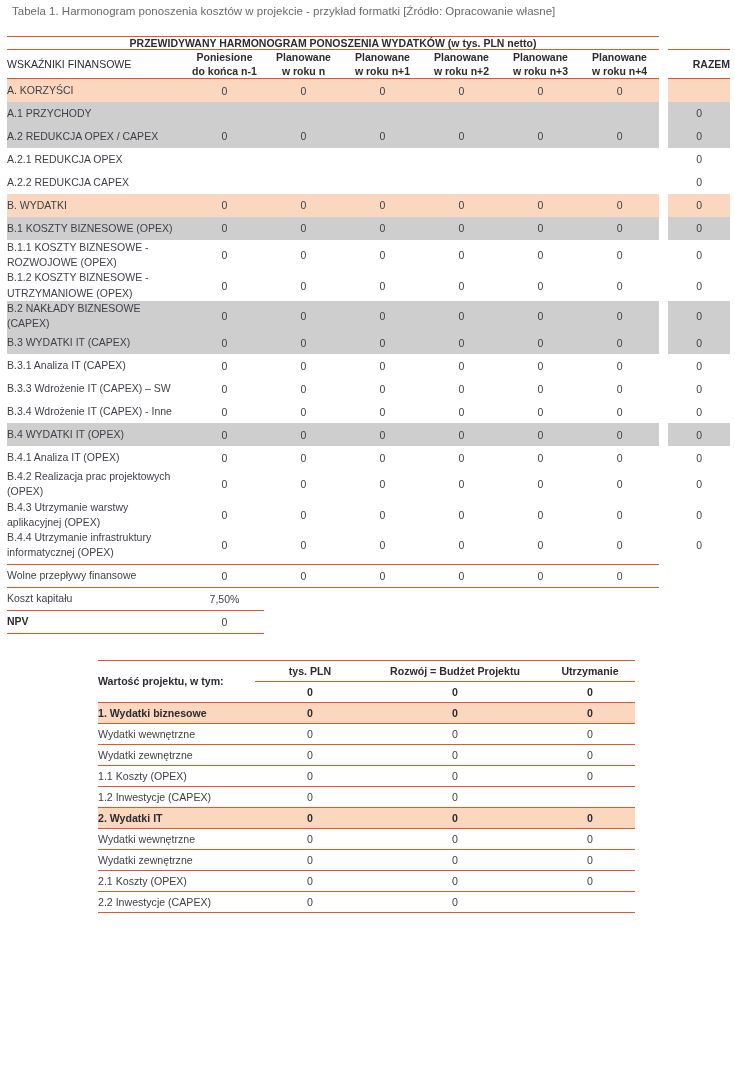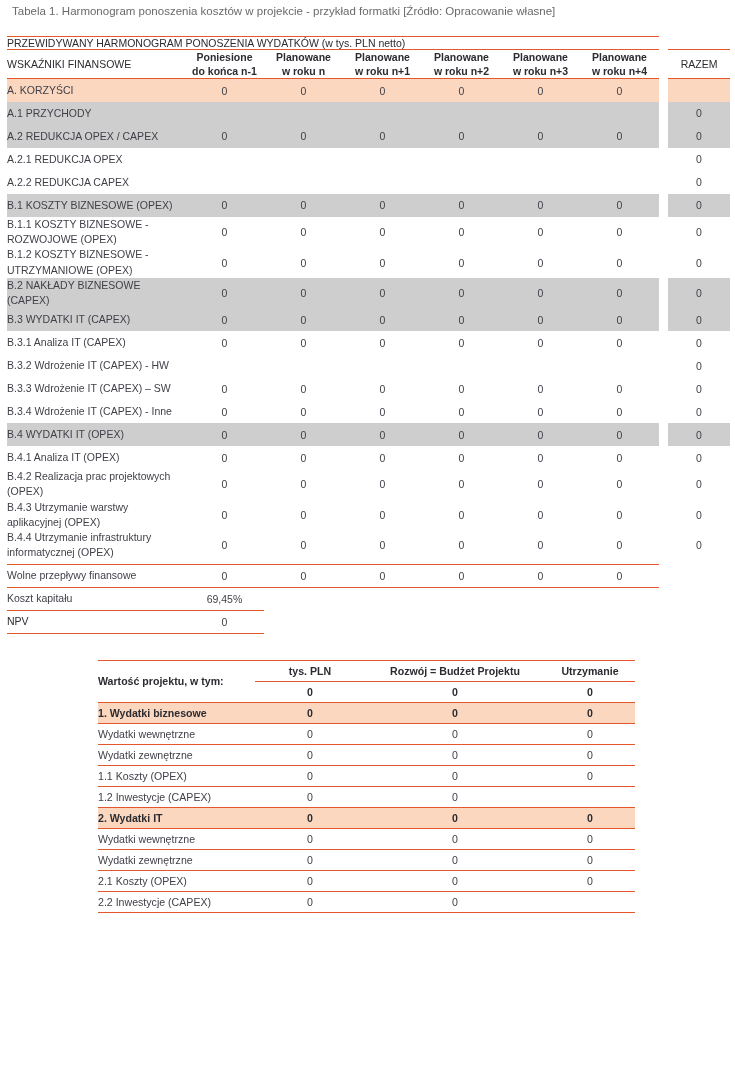--- a/index.html
+++ b/index.html
@@ -13,36 +13,36 @@
   .doc-title{font-size:11.5px;color:var(--titleTxt);padding:5px 6px 0 12px;}
 
   table{border-collapse:collapse;table-layout:fixed;}
   #main-table{margin:19px 0 0 7px;width:723px;}
   #main-table th,#main-table td{font-size:10.5px;padding:0;vertical-align:middle;}
 
   .bt{border-top:1.5px solid var(--line);}
   .bb{border-bottom:1.5px solid var(--line);}
   .nb{border-bottom:none;}
 
-  .tbl-title{font-weight:normal;text-align:left;color:var(--strongTxt);
+  .tbl-title{font-weight:bold;text-align:center;color:var(--strongTxt);
              padding:5px 2px;font-size:10.8px;}
   .label-head{font-weight:normal;text-align:left;color:var(--strongTxt);font-size:10.8px;}
   .year-head{font-weight:bold;text-align:center;color:var(--strongTxt);
              line-height:1.35;padding:4px 0;font-size:10.5px;}
-  .razem-head{font-weight:normal;text-align:center;color:var(--strongTxt);font-size:10.8px;}
+  .razem-head{font-weight:bold;text-align:right;color:var(--strongTxt);font-size:10.8px;}
 
   .lab{text-align:left;padding:4px 2px 4px 3px;line-height:1.45;}
   .lab.ind1{padding-left:11px;}
   .val{text-align:center;}
   .orange{background:var(--rowOrange);}
   .gray{background:var(--rowGray);}
   td.gap{border:0;background:#fff;}
   .spacer-cell{height:4px;}
   tr.datarow td{height:23px;}
-  .kpi-bold{font-weight:normal;color:var(--strongTxt);margin-top:30px;}
+  .kpi-bold{font-weight:bold;color:var(--strongTxt);margin-top:30px;}
 
   #second-table{margin:26px 0 0 98px;width:537px;}
   #second-table th,#second-table td{font-size:10.6px;height:21px;padding:0;vertical-align:middle;}
   .vlabel{text-align:left;font-weight:bold;color:var(--strongTxt);padding-left:6px;}
   .h2,.hv{font-weight:bold;text-align:center;color:var(--strongTxt);}
   .lab2{text-align:left;padding-left:7px;}
   .lab2.ind1{padding-left:14px;}
   .lab2.ind2{padding-left:33px;}
   .val2{text-align:center;}
   .b{font-weight:bold;color:var(--strongTxt);}
@@ -152,20 +152,31 @@
           <td class="val"></td>
           <td class="val"></td>
           <td class="val"></td>
           <td class="val"></td>
           <td class="val"></td>
           <td class="val"></td>
           <td class="gap"></td>
           <td class="val">0</td>
         </tr>
         <tr class="datarow">
+          <td class="lab orange">B. WYDATKI</td>
+          <td class="val orange">0</td>
+          <td class="val orange">0</td>
+          <td class="val orange">0</td>
+          <td class="val orange">0</td>
+          <td class="val orange">0</td>
+          <td class="val orange">0</td>
+          <td class="gap"></td>
+          <td class="val orange">0</td>
+        </tr>
+        <tr class="datarow">
           <td class="lab gray">B.1 KOSZTY BIZNESOWE (OPEX)</td>
           <td class="val gray">0</td>
           <td class="val gray">0</td>
           <td class="val gray">0</td>
           <td class="val gray">0</td>
           <td class="val gray">0</td>
           <td class="val gray">0</td>
           <td class="gap"></td>
           <td class="val gray">0</td>
         </tr>
@@ -214,31 +225,20 @@
           <td class="val gray">0</td>
         </tr>
         <tr class="datarow">
           <td class="lab ind1">B.3.1 Analiza IT (CAPEX)</td>
           <td class="val">0</td>
           <td class="val">0</td>
           <td class="val">0</td>
           <td class="val">0</td>
           <td class="val">0</td>
           <td class="val">0</td>
-          <td class="gap"></td>
-          <td class="val">0</td>
-        </tr>
-        <tr class="datarow">
-          <td class="lab ind1">B.3.2 Wdrożenie IT (CAPEX) - HW</td>
-          <td class="val"></td>
-          <td class="val"></td>
-          <td class="val"></td>
-          <td class="val"></td>
-          <td class="val"></td>
-          <td class="val"></td>
           <td class="gap"></td>
           <td class="val">0</td>
         </tr>
         <tr class="datarow">
           <td class="lab ind1">B.3.3 Wdrożenie IT (CAPEX) – SW</td>
           <td class="val">0</td>
           <td class="val">0</td>
           <td class="val">0</td>
           <td class="val">0</td>
           <td class="val">0</td>
@@ -325,21 +325,21 @@
           <td class="val bb">0</td>
           <td class="val bb">0</td>
           <td class="val bb">0</td>
           <td class="val bb">0</td>
           <td class="val bb">0</td>
           <td class="gap"></td>
           <td></td>
         </tr>
         <tr class="datarow">
           <td class="lab bb">Koszt kapitału</td>
-          <td class="val bb">69,45%</td>
+          <td class="val bb">7,50%</td>
           <td colspan="5"></td>
           <td class="gap"></td>
           <td></td>
         </tr>
         <tr class="datarow">
           <td class="lab bb kpi-bold">NPV</td>
           <td class="val bb">0</td>
           <td colspan="5"></td>
           <td class="gap"></td>
           <td></td>

